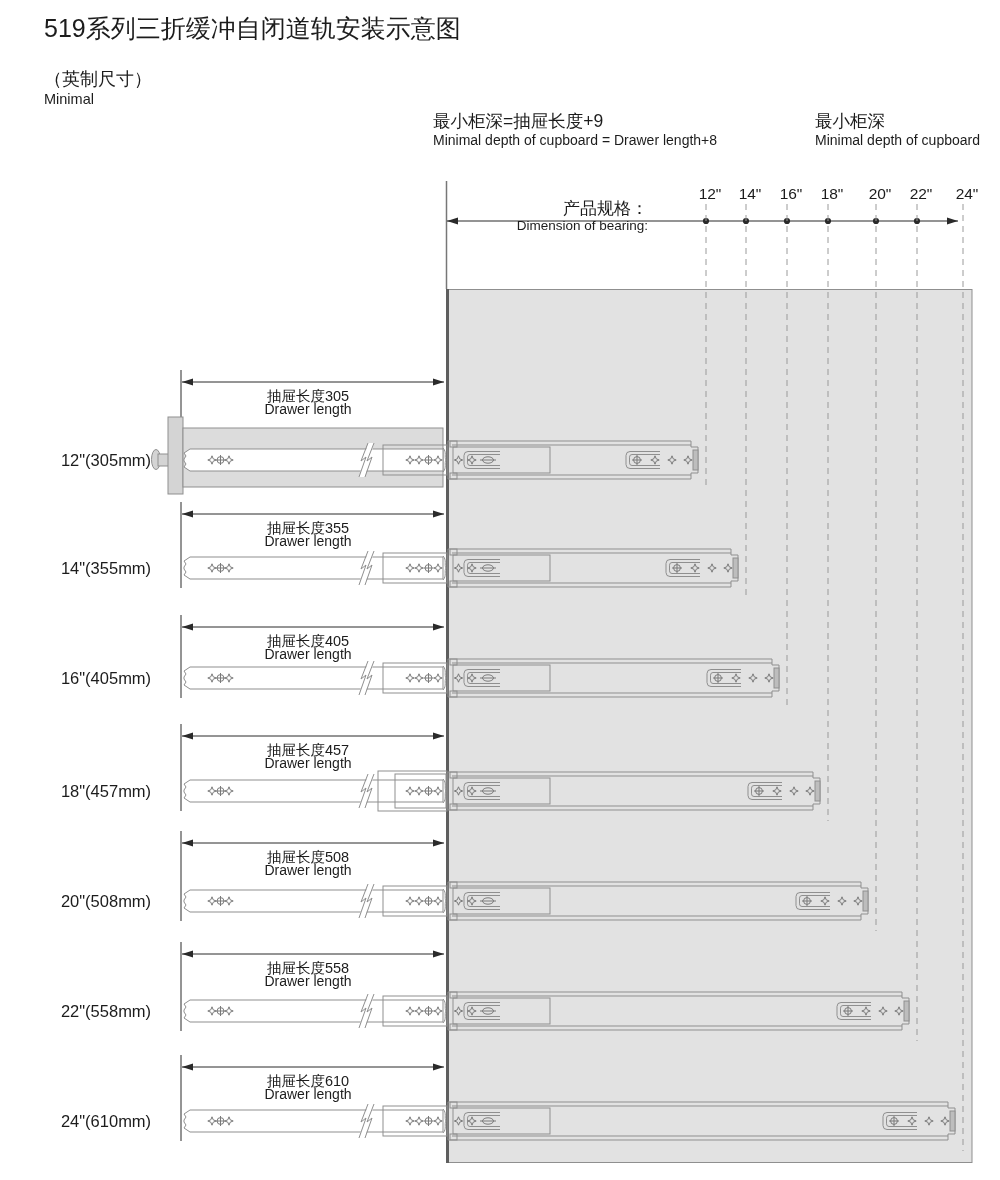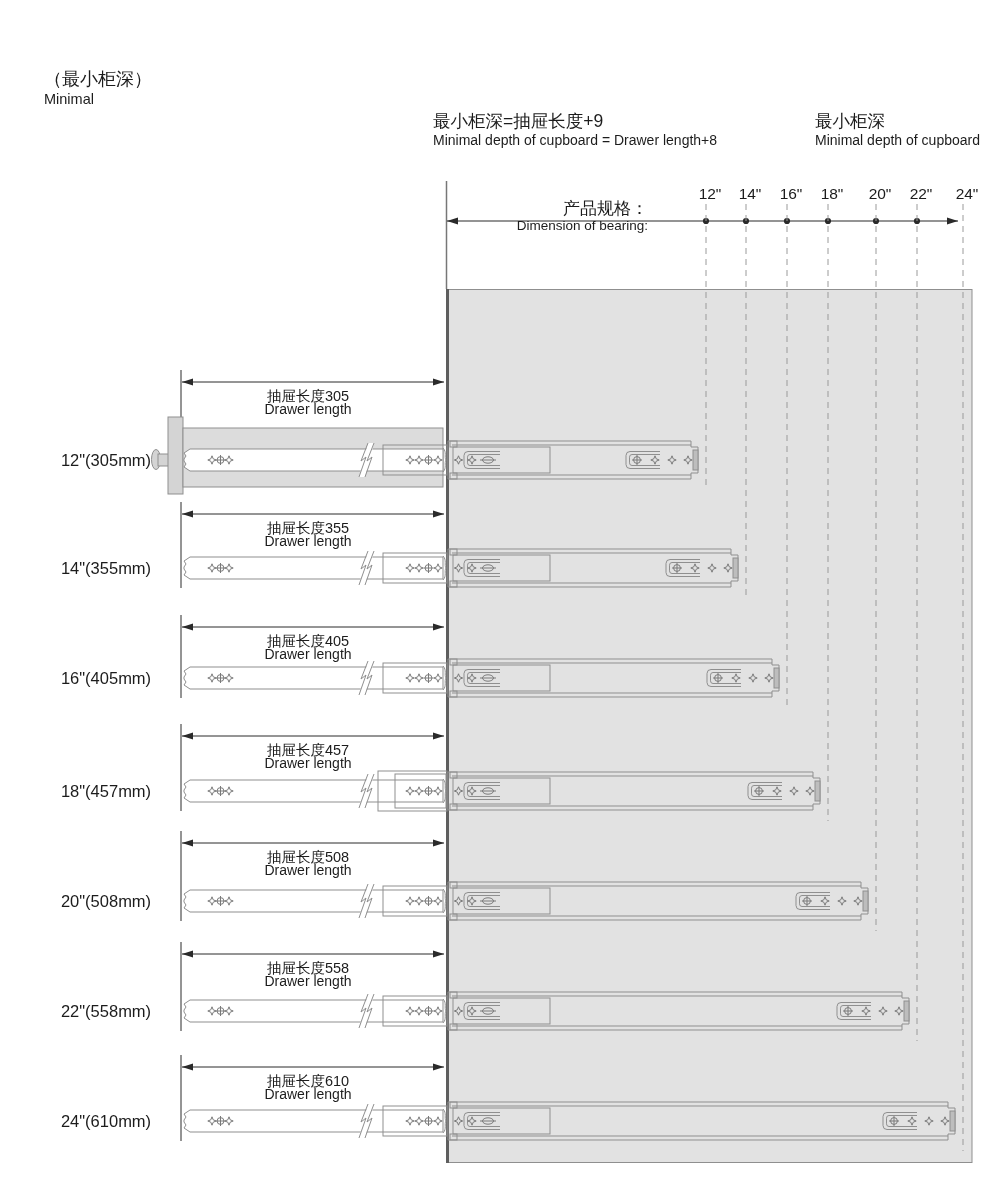--- a/index.html
+++ b/index.html
@@ -373,21 +373,22 @@
         <circle cx="894" cy="1121" r="3.4" fill="none" stroke="#7a7a7a"></circle>
         <line x1="889" y1="1121" x2="899" y2="1121" stroke="#7a7a7a" stroke-width="1"></line>
         <line x1="894" y1="1116" x2="894" y2="1126" stroke="#7a7a7a" stroke-width="1"></line>
         <path d="M912 1116.8L913.2 1119.8L916.2 1121L913.2 1122.2L912 1125.2L910.8 1122.2L907.8 1121L910.8 1119.8Z" fill="none" stroke="#7a7a7a"></path>
         <path d="M929 1116.8L930.2 1119.8L933.2 1121L930.2 1122.2L929 1125.2L927.8 1122.2L924.8 1121L927.8 1119.8Z" fill="none" stroke="#7a7a7a"></path>
         <path d="M945 1116.8L946.2 1119.8L949.2 1121L946.2 1122.2L945 1125.2L943.8 1122.2L940.8 1121L943.8 1119.8Z" fill="none" stroke="#7a7a7a"></path>
         <rect x="950" y="1111" width="5" height="20" fill="#bdbdbd" stroke="#8f8f8f"></rect>
       </g>
     </svg>
 
-  <div class="lbl" style="left:44px;top:69px;font-size:18px">（最小柜深）</div>
+  <div class="lbl" style="left:44px;top:14px;font-size:25px;font-weight:500">519系列三折缓冲自闭道轨安装示意图</div>
+  <div class="lbl" style="left:44px;top:69px;font-size:18px">（英制尺寸）</div>
   <div class="lbl" style="left:44px;top:91px;font-size:14.5px">Minimal</div>
 
   <div class="lbl" style="left:433px;top:112px;font-size:17.5px">最小柜深=抽屉长度+9</div>
   <div class="lbl" style="left:433px;top:133px;font-size:14px">Minimal depth of cupboard = Drawer length+8</div>
 
   <div class="lbl" style="left:815px;top:112px;font-size:17.5px">最小柜深</div>
   <div class="lbl" style="left:815px;top:133px;font-size:14px">Minimal depth of cupboard</div>
 
   <div class="lbl r" style="left:420px;top:185px;width:228px;font-size:17px">产品规格：</div>
   <div class="lbl r" style="left:420px;top:204px;width:228px;font-size:13.5px">Dimension of bearing:</div>

